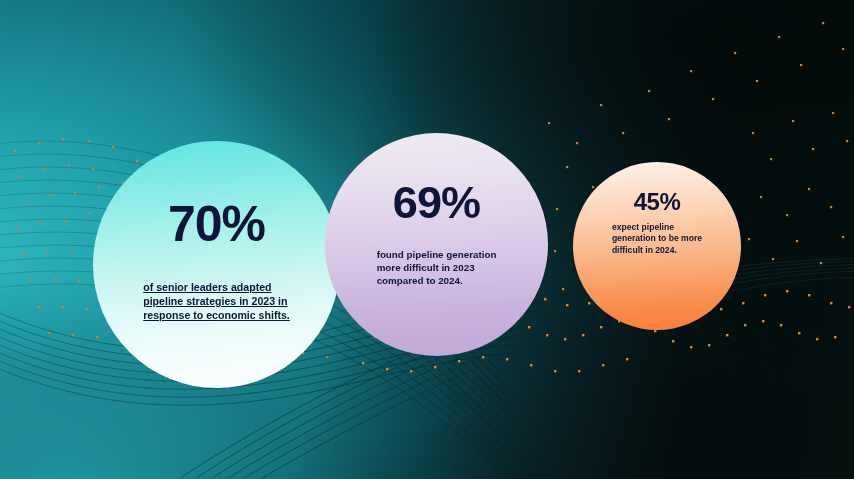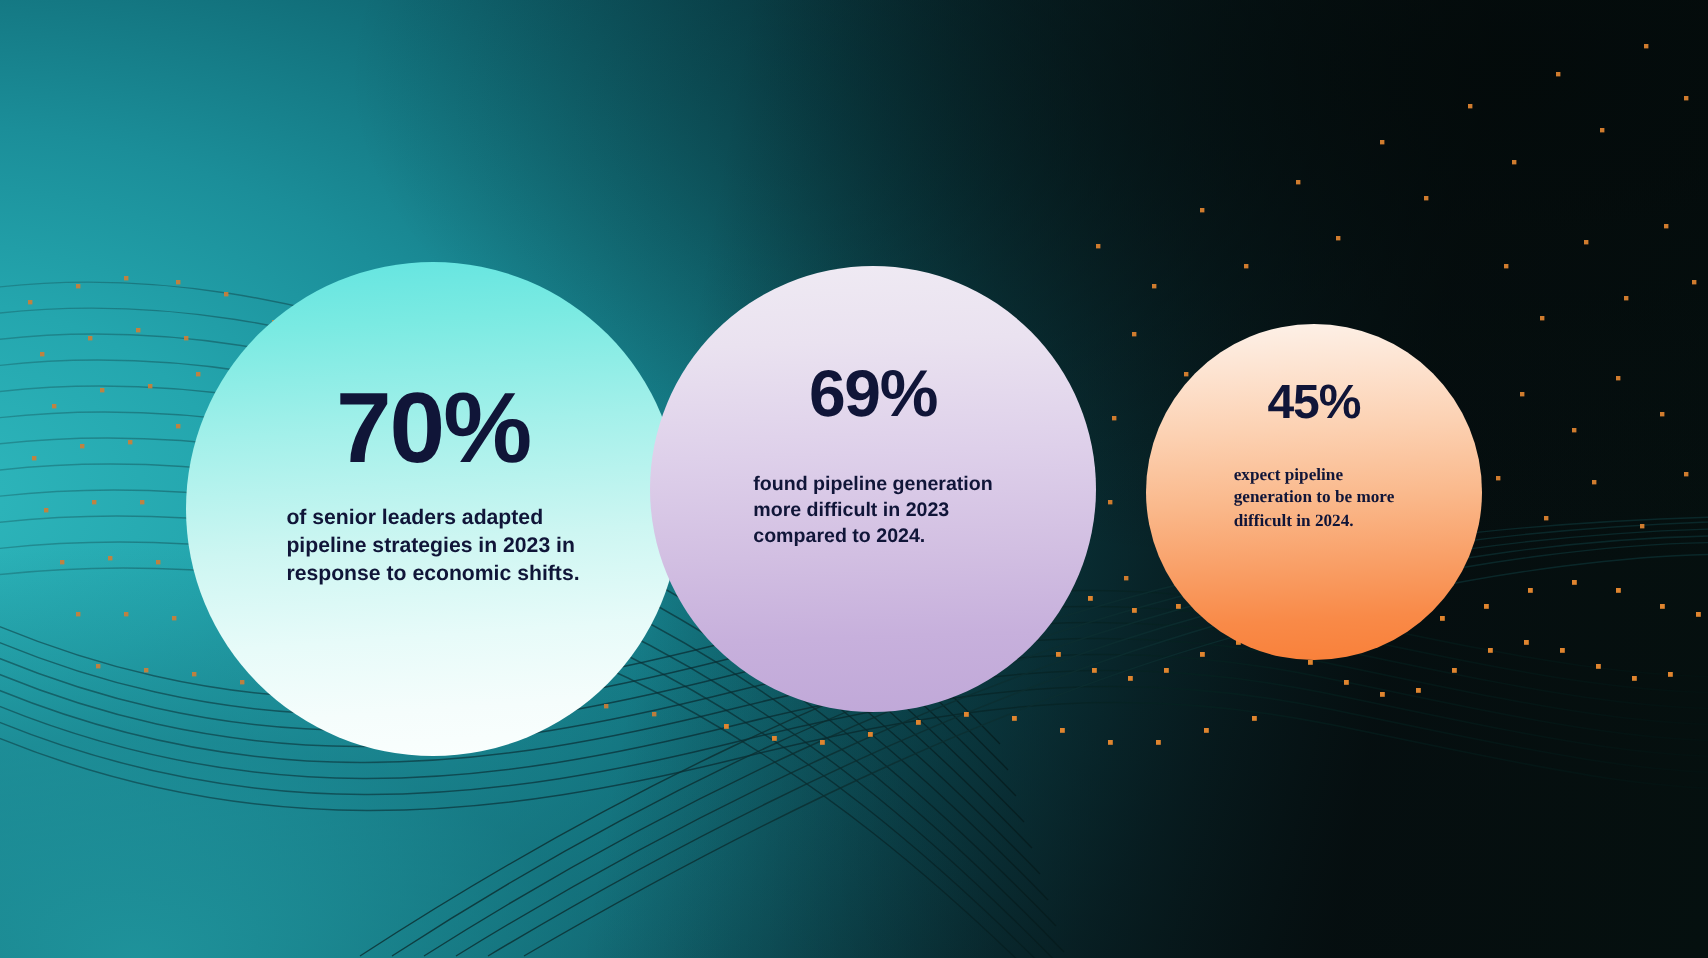--- a/index.html
+++ b/index.html
@@ -69,47 +69,47 @@
   .circle .caption {
     font-weight: 700;
     color: #101538;
     line-height: 1.32;
     text-align: left;
     white-space: pre-line;
   }
 
   
   #circle-1 {
-    left: 93px; top: 131px;
+    left: 93px; top: 141px;
     width: 247px; height: 247px;
     background: linear-gradient(176deg, #62e4e0 0%, #7aeae2 14%, #a3f0ea 34%, #cdf6f2 56%, #e7fbf9 74%, #f5fdfc 88%, #fbfffe 100%);
     padding-top: 58px;
   }
   #circle-1 .pct { font-size: 50px; }
-  #circle-1 .caption { font-size: 10.6px; margin-top: 14px; }
+  #circle-1 .caption { font-size: 10.6px; margin-top: 32px; text-decoration: underline; }
 
   
   #circle-2 {
     left: 325px; top: 133px;
     width: 223px; height: 223px;
     background: linear-gradient(178deg, #efeaf3 0%, #eae2f0 18%, #ded0ea 42%, #d2bfe2 64%, #c7b0dc 82%, #c0a8d8 100%);
     padding-top: 47px;
   }
-  #circle-2 .pct { font-size: 33px; }
+  #circle-2 .pct { font-size: 45px; }
   #circle-2 .caption { font-size: 9.8px; margin-top: 24px; }
 
   
   #circle-3 {
     left: 573px; top: 162px;
     width: 168px; height: 168px;
     background: linear-gradient(177deg, #fdf2ea 0%, #fde4d2 14%, #fcd1b2 32%, #fab98c 52%, #f9a068 70%, #f98a48 86%, #f97f38 100%);
     padding-top: 28px;
   }
   #circle-3 .pct { font-size: 24px; }
-  #circle-3 .caption { font-size: 8.6px; margin-top: 18px; font-family: Liberation Serif, serif; }
+  #circle-3 .caption { font-size: 8.6px; margin-top: 8px; }
 </style>
 </head>
 <body>
 
 <div id="stage">
 
   <div class="bg-base"></div>
   <div class="bg-bottomteal"></div>
   <div class="bg-darkright"></div>
   <div class="bg-topdark"></div>

